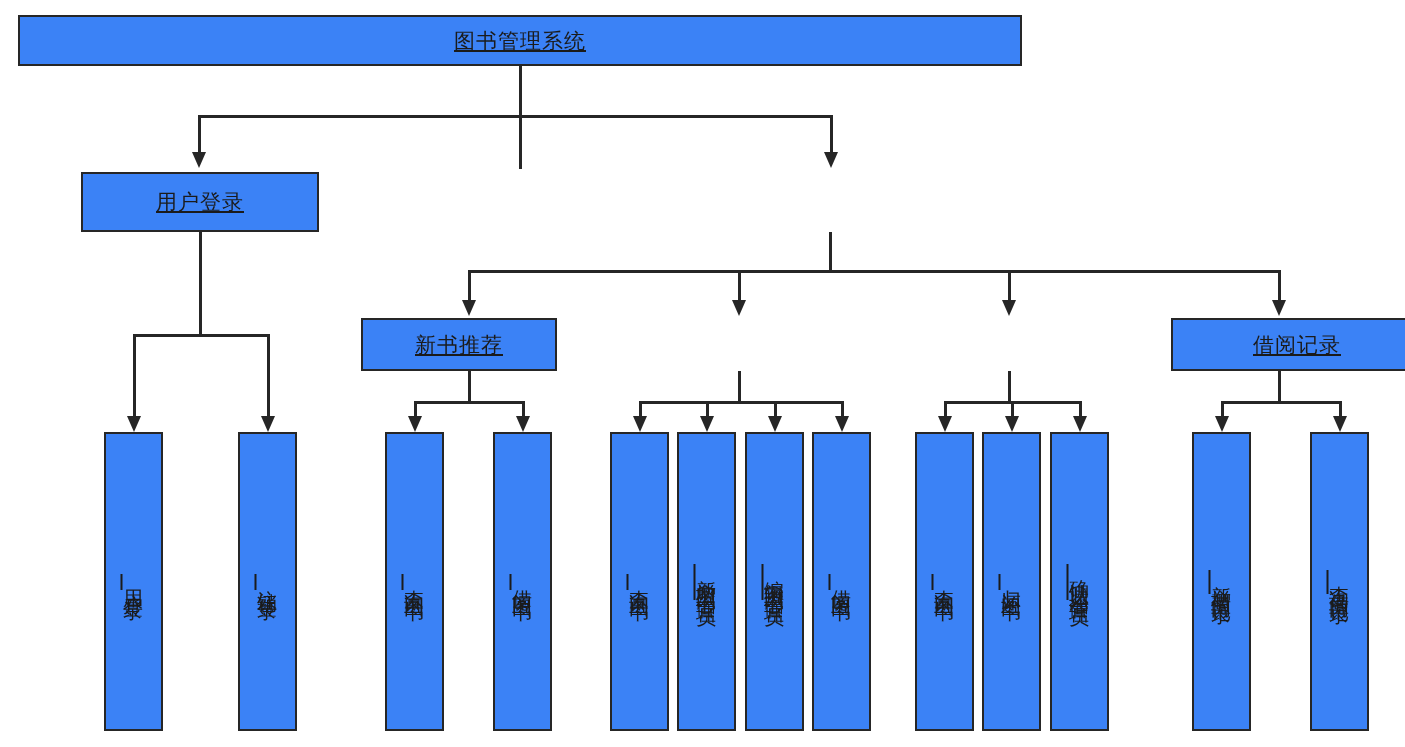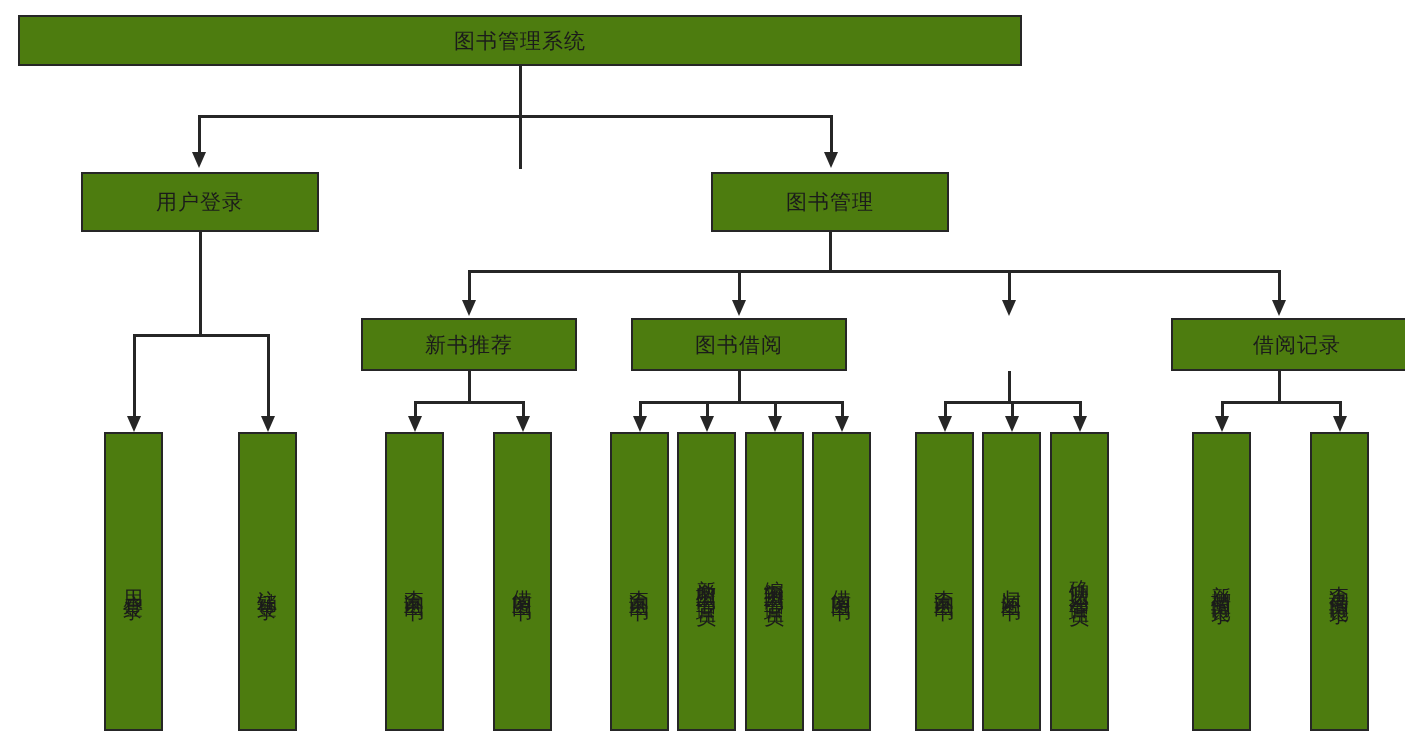--- a/index.html
+++ b/index.html
@@ -16,25 +16,26 @@
     width: 1405px;
     height: 747px;
     background: #ffffff;
     overflow: hidden;
   }
   
   .node {
     position: absolute;
     box-sizing: border-box;
     border: 2.5px solid #262626;
-    background: #4d7c0f;
+    background: #3b82f6;
     display: flex;
     align-items: center;
     justify-content: center;
     color: #1b1b1b;
+    text-decoration: underline;
   }
   .node.h {
     
     font-size: 21px;
     letter-spacing: 1px;
   }
   .node.v {
     
     writing-mode: vertical-rl;
     text-orientation: upright;
@@ -94,47 +95,41 @@
   <div class="conn vline" style="left:198px; top:115px; height:40px;"></div>
   <div class="arrow" style="left:192px; top:152px;"></div>
 
   <div class="conn vline" style="left:830px; top:115px; height:40px;"></div>
   <div class="arrow" style="left:824px; top:152px;"></div>
 
   <div class="node h" style="left:81px; top:172px; width:238px; height:60px;">
     <span>用户登录</span>
   </div>
 
-  <div class="node h" style="left:711px; top:172px; width:238px; height:60px;">
-    <span>图书管理</span>
-  </div>
 
   <div class="conn vline" style="left:199px; top:232px; height:104px;"></div>
   <div class="conn hline" style="left:133px; top:334px; width:134px;"></div>
   <div class="conn vline" style="left:133px; top:334px; height:84px;"></div>
   <div class="arrow" style="left:127px; top:416px;"></div>
   <div class="conn vline" style="left:267px; top:334px; height:84px;"></div>
   <div class="arrow" style="left:261px; top:416px;"></div>
 
   <div class="conn vline" style="left:829px; top:232px; height:40px;"></div>
   <div class="conn hline" style="left:468px; top:270px; width:812px;"></div>
   <div class="conn vline" style="left:468px; top:270px; height:32px;"></div>
   <div class="arrow" style="left:462px; top:300px;"></div>
   <div class="conn vline" style="left:738px; top:270px; height:32px;"></div>
   <div class="arrow" style="left:732px; top:300px;"></div>
   <div class="conn vline" style="left:1008px; top:270px; height:32px;"></div>
   <div class="arrow" style="left:1002px; top:300px;"></div>
   <div class="conn vline" style="left:1278px; top:270px; height:32px;"></div>
   <div class="arrow" style="left:1272px; top:300px;"></div>
 
-  <div class="node h" style="left:361px; top:318px; width:216px; height:53px;">
+  <div class="node h" style="left:361px; top:318px; width:196px; height:53px;">
     <span>新书推荐</span>
-  </div>
-  <div class="node h" style="left:631px; top:318px; width:216px; height:53px;">
-    <span>图书借阅</span>
   </div>
   <div class="node h" style="left:1171px; top:318px; width:252px; height:53px;">
     <span>借阅记录</span>
   </div>
 
   <div class="conn vline" style="left:468px; top:371px; height:32px;"></div>
   <div class="conn hline" style="left:414px; top:401px; width:108px;"></div>
   <div class="conn vline" style="left:414px; top:401px; height:18px;"></div>
   <div class="arrow" style="left:408px; top:416px;"></div>
   <div class="conn vline" style="left:522px; top:401px; height:18px;"></div>

